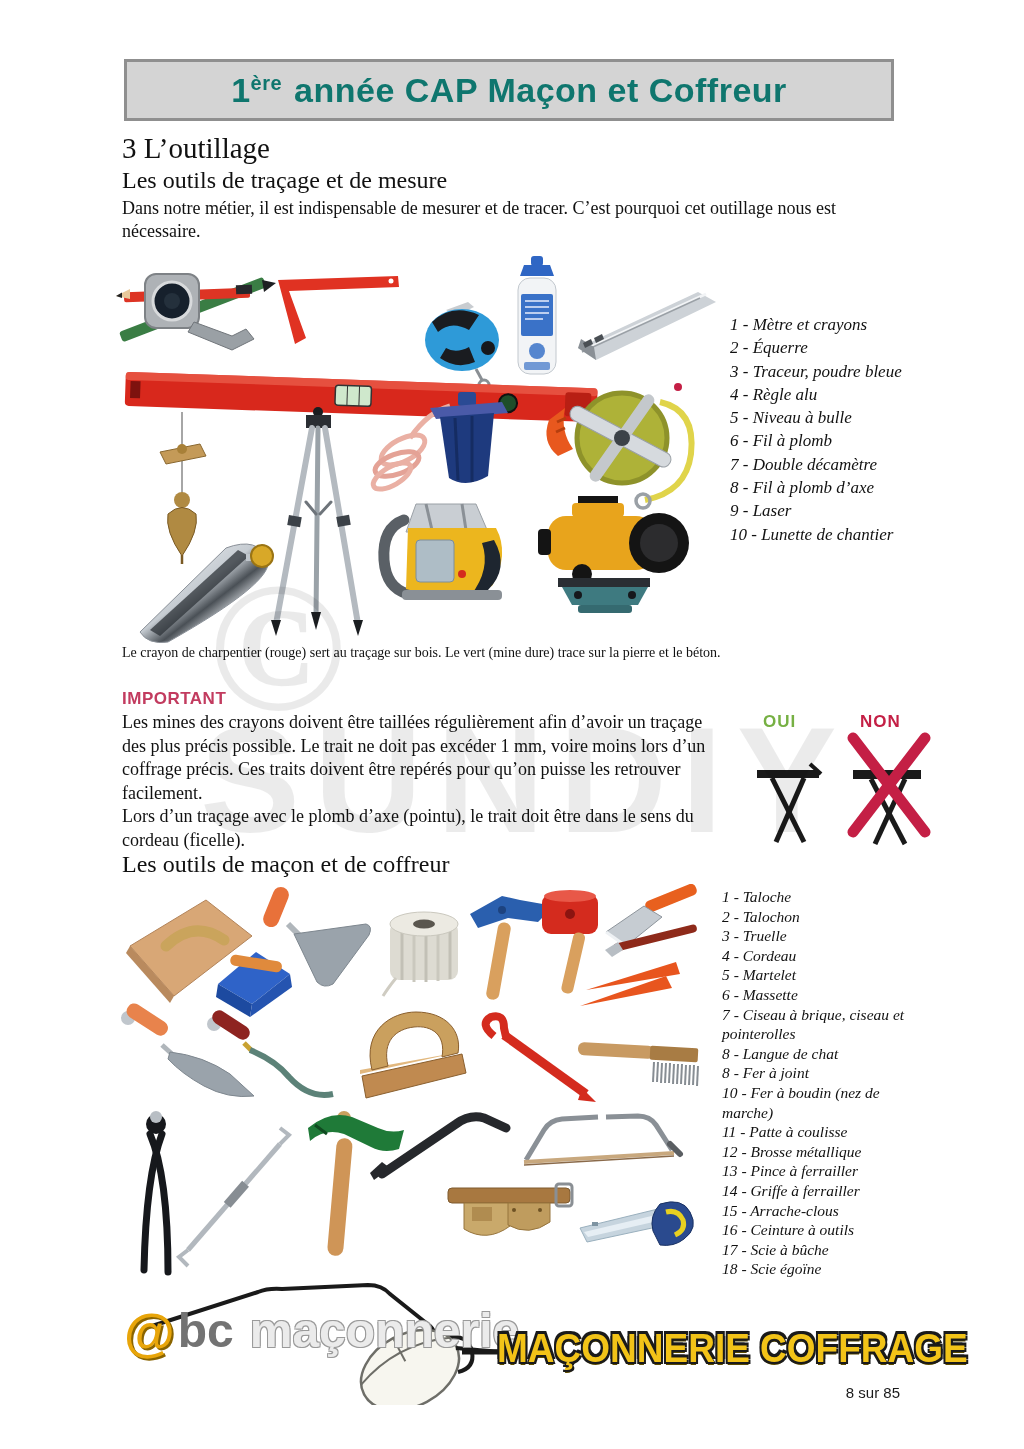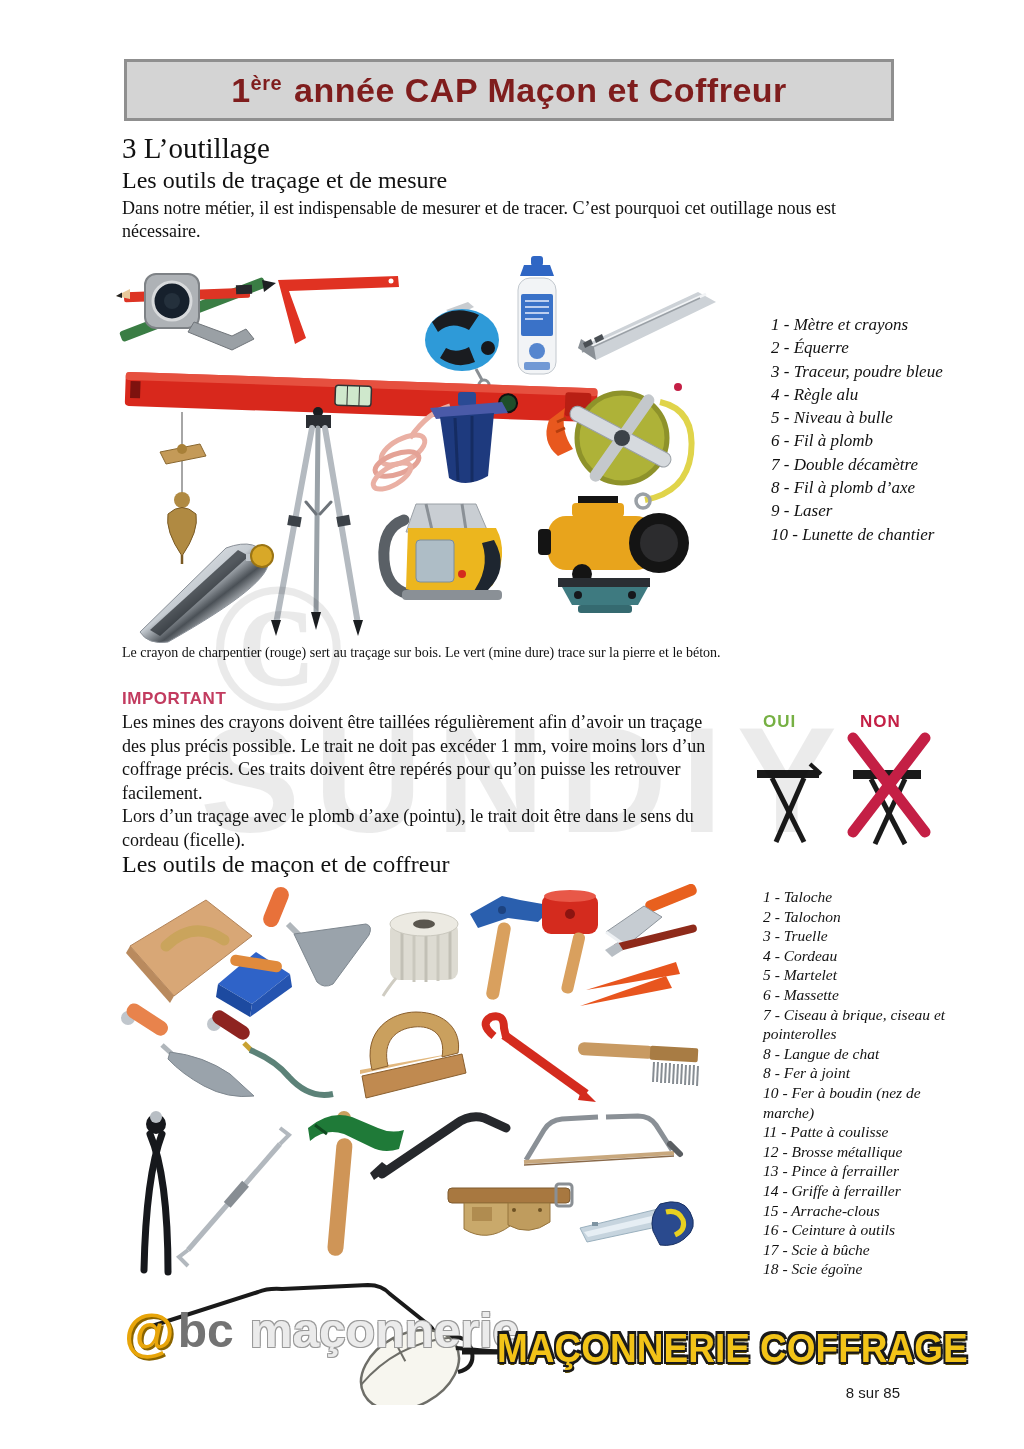--- a/index.html
+++ b/index.html
@@ -4,35 +4,35 @@
 <style>
   html,body{margin:0;padding:0;background:#ffffff;}
   #page{position:relative;width:1024px;height:1449px;background:#ffffff;overflow:hidden;
         font-family:"Liberation Serif","DejaVu Serif",serif;color:#111;}
   .abs{position:absolute;}
 
   
   .banner{left:124px;top:59px;width:770px;height:62px;background:#d4d4d4;
           border:3px solid #8f8f8f;box-sizing:border-box;text-align:center;
           font-family:"Liberation Sans","DejaVu Sans",sans-serif;font-weight:bold;
-          font-size:34px;line-height:56px;color:#7f1d1d;letter-spacing:0.5px;}
+          font-size:34px;line-height:56px;color:#0f766e;letter-spacing:0.5px;}
   .banner sup{font-size:20px;vertical-align:super;line-height:0;}
   .banner .rest{margin-left:12px;}
 
   .h1{left:122px;top:132px;font-size:29px;}
   .h2a{left:122px;top:167px;font-size:24px;}
   .h2b{left:122px;top:851px;font-size:24px;}
   .intro{left:122px;top:197px;width:782px;font-size:18px;line-height:23px;}
   .note{left:122px;top:641px;width:780px;font-size:14px;line-height:24px;}
   .imp-label{left:122px;top:689px;font-family:"Liberation Sans","DejaVu Sans",sans-serif;
              font-weight:bold;font-size:17px;color:#c23b5f;letter-spacing:0.5px;}
   .imp-text{left:122px;top:711px;width:600px;font-size:18px;line-height:23.5px;}
   .imp-text p{margin:0;}
 
-  .tool-list{font-style:italic;margin-left:41px;}
+  .tool-list{font-style:italic;}
   .list1{left:730px;top:313px;width:206px;font-size:17px;line-height:23.3px;}
   .list2{left:722px;top:887px;width:212px;font-size:15.5px;line-height:19.6px;}
 
   .ouinon{left:747px;top:712px;width:190px;height:148px;}
   .ouinon .lab{position:absolute;top:0;font-family:"Liberation Sans","DejaVu Sans",sans-serif;
                font-weight:bold;font-size:17px;letter-spacing:1px;}
   .lab-oui{left:16px;color:#76b043;}
   .lab-non{left:113px;color:#c41f45;}
 
   figure{margin:0;padding:0;}

